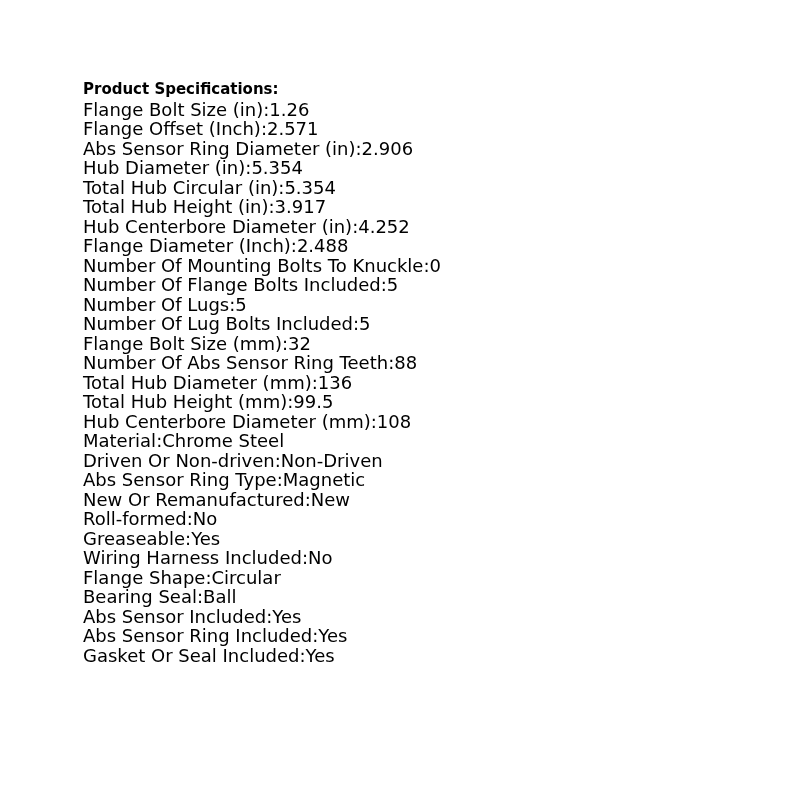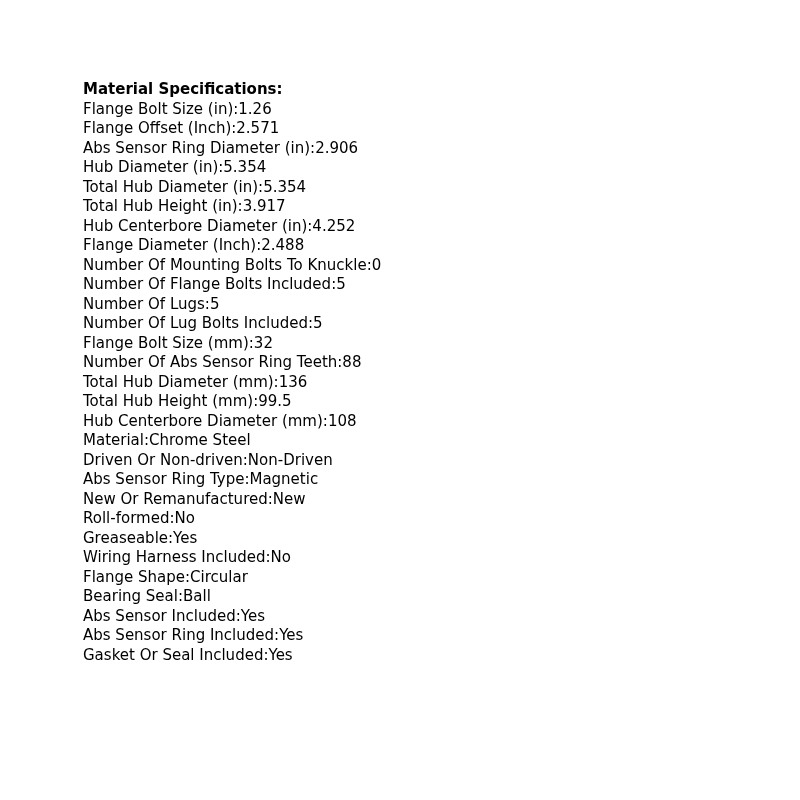--- a/index.html
+++ b/index.html
@@ -32,40 +32,40 @@
     line-height: 19.5px;
     margin: 0 0 0 0;
     white-space: pre;
   }
   .spec-list {
     list-style: none;
     margin: 0;
     padding: 0;
   }
   .spec-row {
-    font-size: 15px;
+    font-size: 18px;
     line-height: 19.5px;
     white-space: pre;
   }
   .spec-label, .spec-value {
     display: inline;
   }
 </style>
 </head>
 <body>
 
 <div class="page">
   <div class="spec-block">
-    <div class="spec-title">Material Specifications:</div>
+    <div class="spec-title">Product Specifications:</div>
     <ul class="spec-list">
         <li class="spec-row"><span class="spec-label">Flange Bolt Size (in)</span><span class="spec-sep">:</span><span class="spec-value">1.26</span></li>
         <li class="spec-row"><span class="spec-label">Flange Offset (Inch)</span><span class="spec-sep">:</span><span class="spec-value">2.571</span></li>
         <li class="spec-row"><span class="spec-label">Abs Sensor Ring Diameter (in)</span><span class="spec-sep">:</span><span class="spec-value">2.906</span></li>
         <li class="spec-row"><span class="spec-label">Hub Diameter (in)</span><span class="spec-sep">:</span><span class="spec-value">5.354</span></li>
-        <li class="spec-row"><span class="spec-label">Total Hub Diameter (in)</span><span class="spec-sep">:</span><span class="spec-value">5.354</span></li>
+        <li class="spec-row"><span class="spec-label">Total Hub Circular (in)</span><span class="spec-sep">:</span><span class="spec-value">5.354</span></li>
         <li class="spec-row"><span class="spec-label">Total Hub Height (in)</span><span class="spec-sep">:</span><span class="spec-value">3.917</span></li>
         <li class="spec-row"><span class="spec-label">Hub Centerbore Diameter (in)</span><span class="spec-sep">:</span><span class="spec-value">4.252</span></li>
         <li class="spec-row"><span class="spec-label">Flange Diameter (Inch)</span><span class="spec-sep">:</span><span class="spec-value">2.488</span></li>
         <li class="spec-row"><span class="spec-label">Number Of Mounting Bolts To Knuckle</span><span class="spec-sep">:</span><span class="spec-value">0</span></li>
         <li class="spec-row"><span class="spec-label">Number Of Flange Bolts Included</span><span class="spec-sep">:</span><span class="spec-value">5</span></li>
         <li class="spec-row"><span class="spec-label">Number Of Lugs</span><span class="spec-sep">:</span><span class="spec-value">5</span></li>
         <li class="spec-row"><span class="spec-label">Number Of Lug Bolts Included</span><span class="spec-sep">:</span><span class="spec-value">5</span></li>
         <li class="spec-row"><span class="spec-label">Flange Bolt Size (mm)</span><span class="spec-sep">:</span><span class="spec-value">32</span></li>
         <li class="spec-row"><span class="spec-label">Number Of Abs Sensor Ring Teeth</span><span class="spec-sep">:</span><span class="spec-value">88</span></li>
         <li class="spec-row"><span class="spec-label">Total Hub Diameter (mm)</span><span class="spec-sep">:</span><span class="spec-value">136</span></li>

